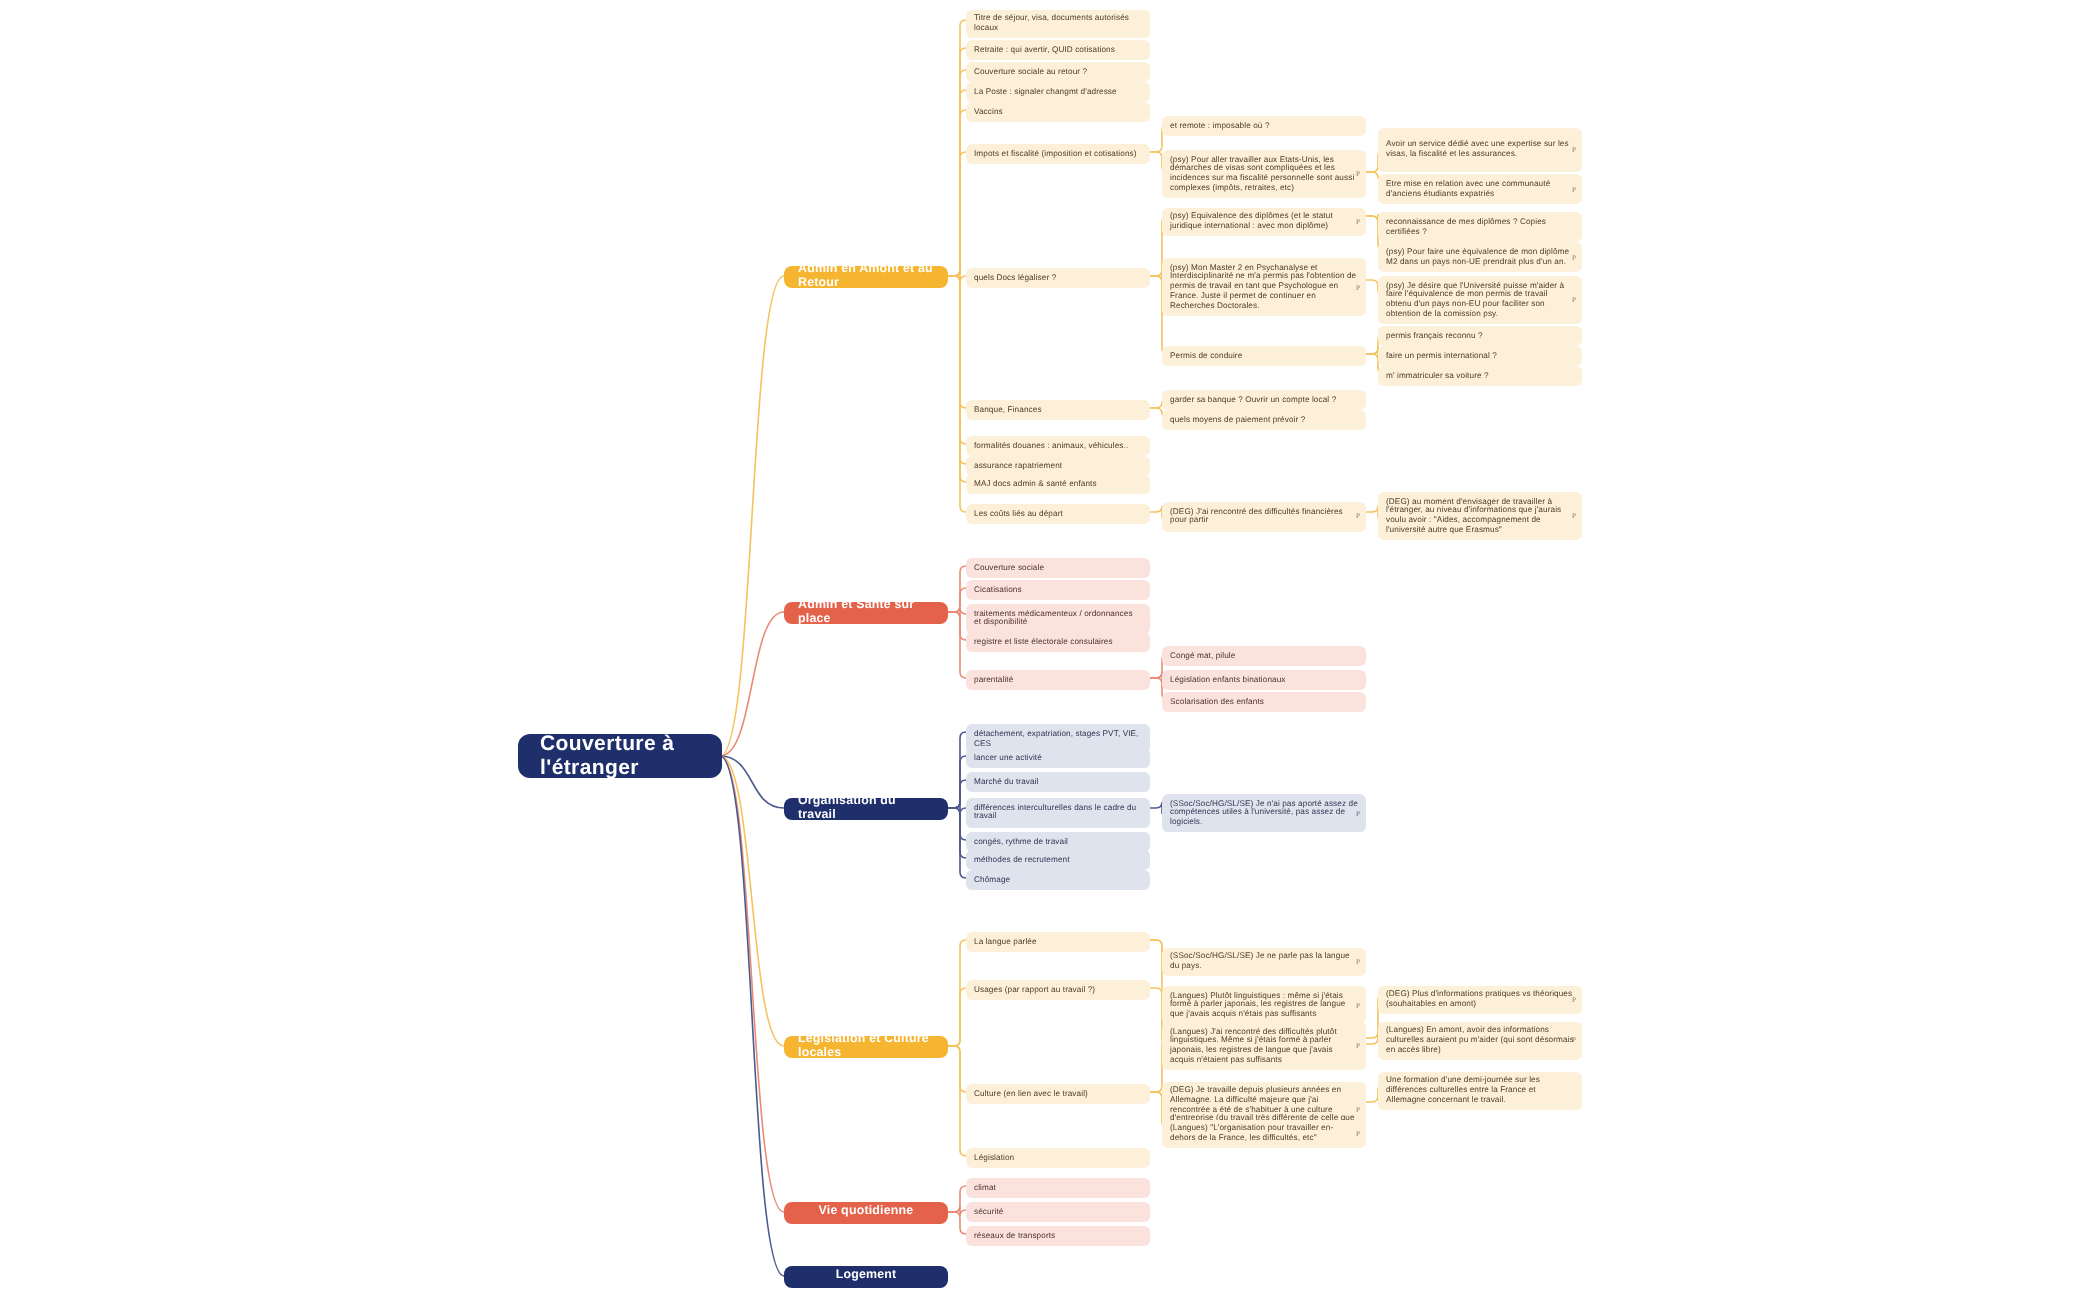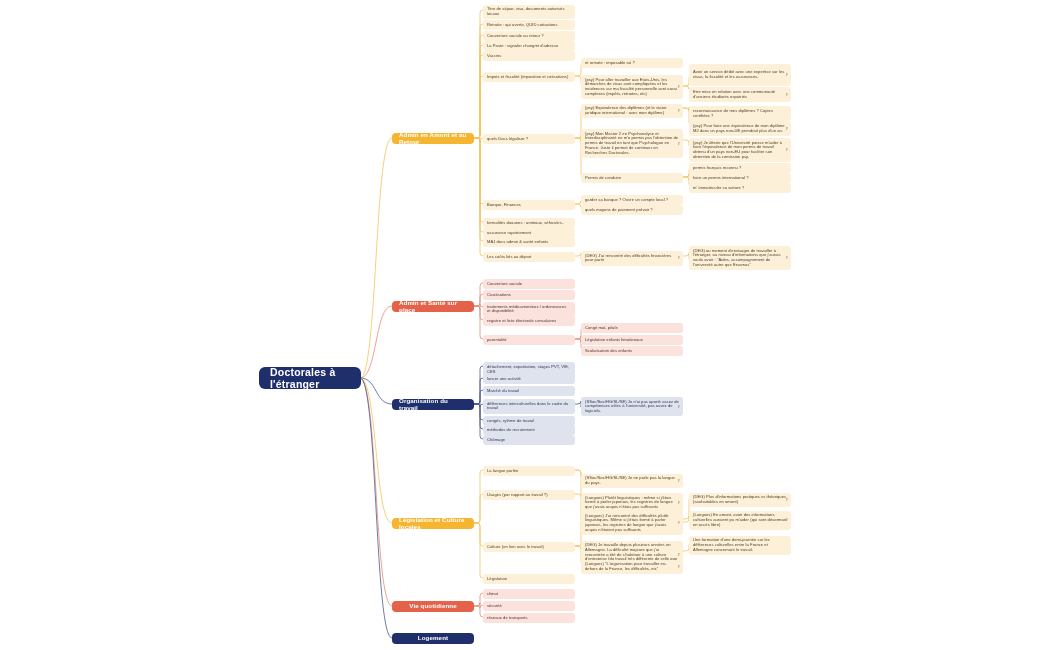--- a/index.html
+++ b/index.html
@@ -145,21 +145,21 @@
       <path d="M683,551 L686,551 Q689,551 689,548 L689,545 Q689,542 692,542 L689,542" fill="none" stroke="#f3c35e" stroke-width="0.8"></path>
       <path d="M575,546 L578,546 Q581,546 581,549 L581,561 Q581,564 584,564 L581,564" fill="none" stroke="#f3c35e" stroke-width="0.8"></path>
       <path d="M474,523 L477,523 Q480,523 480,526 L480,575 Q480,578 483,578 L483,578" fill="none" stroke="#f3c35e" stroke-width="0.8"></path>
       <path d="M360,378 C377.6,378 374.4,606 392,606" fill="none" stroke="#e98b77" stroke-width="0.8"></path>
       <path d="M474,606 L477,606 Q480,606 480,603 L480,596 Q480,593 483,593 L483,593" fill="none" stroke="#e98b77" stroke-width="0.8"></path>
       <path d="M474,606 L477,606 Q480,606 480,603 L480,608 Q480,605 483,605 L483,605" fill="none" stroke="#e98b77" stroke-width="0.8"></path>
       <path d="M474,606 L477,606 Q480,606 480,609 L480,614 Q480,617 483,617 L483,617" fill="none" stroke="#e98b77" stroke-width="0.8"></path>
       <path d="M360,378 C377.6,378 374.4,638 392,638" fill="none" stroke="#4c5a8e" stroke-width="0.8"></path>
     </svg>
   <div id="nodes">
-      <div class="node root" style="left: 260px; top: 368px; width: 100px; height: 20px;"><span>Doctorales à l'étranger</span></div>
+      <div class="node root" style="left: 260px; top: 368px; width: 100px; height: 20px;"><span>Couverture à l'étranger</span></div>
       <div class="node b1 yellow" style="left: 392px; top: 132.5px; width: 82px; height: 11px; justify-content: center;"><span>Admin en Amont et au Retour</span></div>
       <div class="node leaf y1" style="left: 483px; top: 4.5px; width: 92px; min-height: 11px; position: absolute;"><span class="txt">Titre de séjour, visa, documents autorisés locaux</span></div>
       <div class="node leaf y1" style="left: 483px; top: 20.25px; width: 92px; min-height: 7.5px; position: absolute;"><span class="txt">Retraite : qui avertir, QUID cotisations</span></div>
       <div class="node leaf y1" style="left: 483px; top: 31.25px; width: 92px; min-height: 7.5px; position: absolute;"><span class="txt">Couverture sociale au retour ?</span></div>
       <div class="node leaf y1" style="left: 483px; top: 41.25px; width: 92px; min-height: 7.5px; position: absolute;"><span class="txt">La Poste : signaler changmt d'adresse</span></div>
       <div class="node leaf y1" style="left: 483px; top: 51.25px; width: 92px; min-height: 7.5px; position: absolute;"><span class="txt">Vaccins</span></div>
       <div class="node leaf y1" style="left: 483px; top: 72.25px; width: 92px; min-height: 7.5px; position: absolute;"><span class="txt">Impots et fiscalité (imposition et cotisations)</span></div>
       <div class="node leaf y1" style="left: 581px; top: 58.25px; width: 102px; min-height: 7.5px; position: absolute;"><span class="txt">et remote : imposable où ?</span></div>
       <div class="node leaf y1" style="left: 581px; top: 75px; width: 102px; min-height: 22px; position: absolute;"><span class="txt">(psy) Pour aller travailler aux Etats-Unis, les démarches de visas sont compliquées et les incidences sur ma fiscalité personnelle sont aussi complexes (impôts, retraites, etc)</span><span class="pin">P</span></div>
       <div class="node leaf y1" style="left: 689px; top: 64px; width: 102px; min-height: 22px; position: absolute;"><span class="txt">Avoir un service dédié avec une expertise sur les visas, la fiscalité et les assurances.</span><span class="pin">P</span></div>

